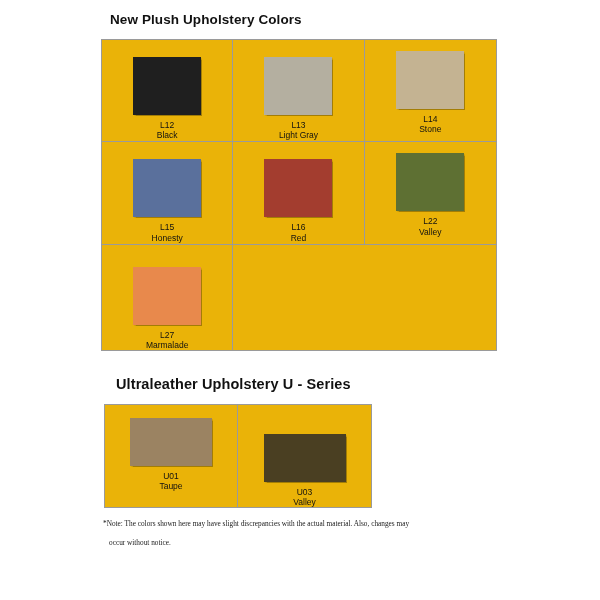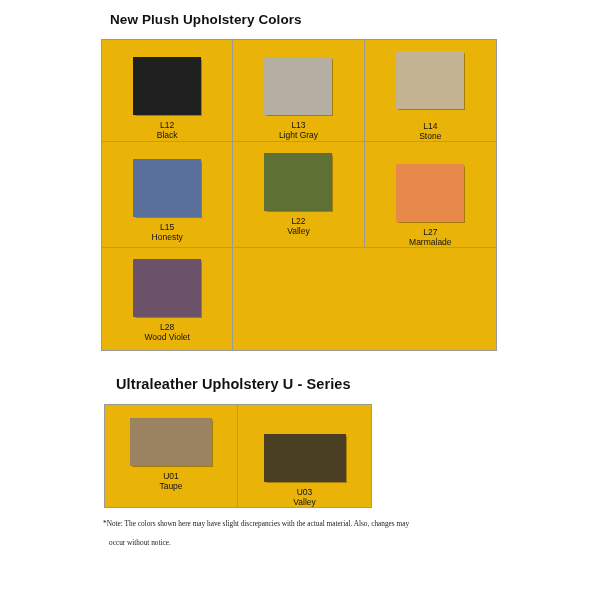--- a/index.html
+++ b/index.html
@@ -60,21 +60,21 @@
 
   .cell {
     position: relative;
     box-sizing: border-box;
     border-right: 1px solid #9a9a9a;
     border-bottom: 1px solid #9a9a9a;
     display: flex;
     flex-direction: column;
     align-items: center;
   }
-  #plush-grid .cell:nth-child(3n)      { border-right: none; justify-content: space-between; }
+  #plush-grid .cell:nth-child(3n)      { border-right: none; }
   #plush-grid .cell:nth-child(n+7)     { border-bottom: none; }
   #ultra-grid .cell:nth-child(2n)      { border-right: none; justify-content: flex-end; }
   #ultra-grid .cell                    { border-bottom: none; }
 
   .swatch {
     width: 68px;
     height: 58px;
     box-shadow: 0.5px 0.5px 1px rgba(0,0,0,0.30);
   }
   .swatch.wide {
@@ -141,39 +141,39 @@
           <span class="name">Stone</span>
         </div>
       </div>
       <div class="cell pos-default">
         <div class="swatch" style="background: rgb(90, 112, 156);"></div>
         <div class="caption">
           <span class="code">L15</span>
           <span class="name">Honesty</span>
         </div>
       </div>
+      <div class="cell pos-default">
+        <div class="swatch" style="background: rgb(163, 61, 47);"></div>
+        <div class="caption">
+          <span class="code">L16</span>
+          <span class="name">Red</span>
+        </div>
+      </div>
       <div class="cell pos-high">
         <div class="swatch" style="background: rgb(94, 112, 51);"></div>
         <div class="caption">
           <span class="code">L22</span>
           <span class="name">Valley</span>
         </div>
       </div>
       <div class="cell pos-low">
         <div class="swatch" style="background: rgb(232, 137, 76);"></div>
         <div class="caption">
           <span class="code">L27</span>
           <span class="name">Marmalade</span>
-        </div>
-      </div>
-      <div class="cell pos-high">
-        <div class="swatch" style="background: rgb(107, 82, 104);"></div>
-        <div class="caption">
-          <span class="code">L28</span>
-          <span class="name">Wood Violet</span>
         </div>
       </div>
     </div>
 
   <div class="section-title" id="ultra-title">Ultraleather Upholstery U - Series</div>
 
   <div class="grid" id="ultra-grid">
       <div class="cell pos-ultra">
         <div class="swatch wide" style="background: rgb(155, 131, 98);"></div>
         <div class="caption">

